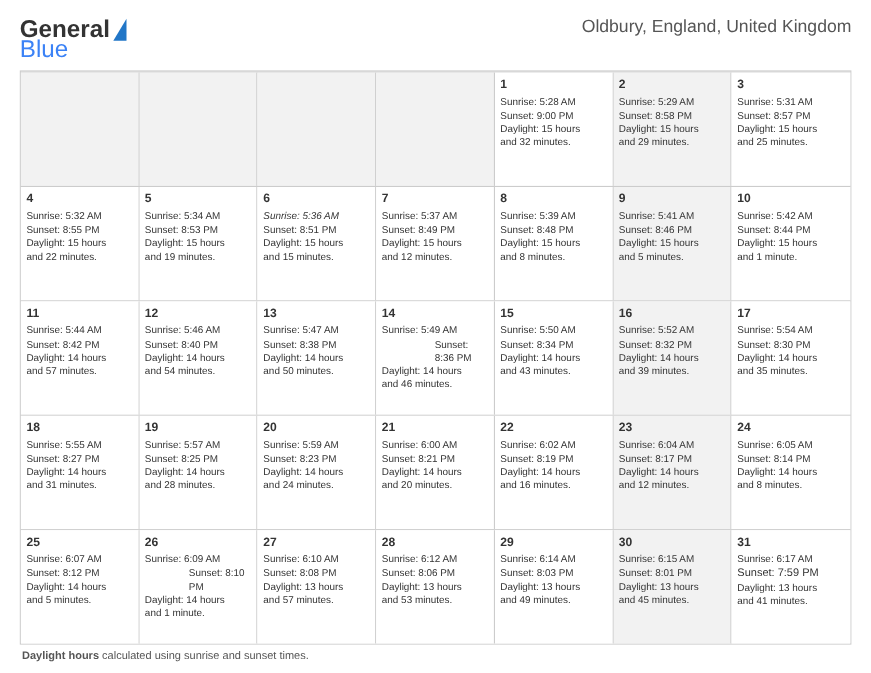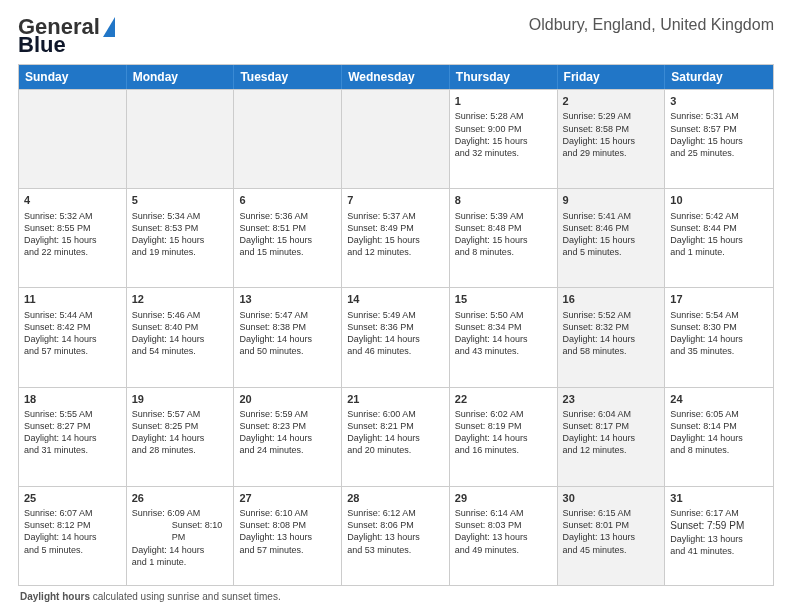--- a/index.html
+++ b/index.html
@@ -108,37 +108,28 @@
 </head>
 <body>
 
 <div class="page">
   <div class="header">
     <div class="logo">
       <div class="logo-row">
         <span style="font-size:22px;font-weight:bold;color:#333;">General</span>
         <span style="display:inline-block;width:0;height:0;border-left:12px solid transparent;border-bottom:20px solid #2176c7;margin-left:3px;vertical-align:middle;"></span>
       </div>
-      <span style="font-size:22px;font-weight:bold;color:#0f172a;margin-top:-4px;">Blue</span>
+      <span style="font-size:22px;font-weight:normal;color:#3b82f6;margin-top:-4px;">Blue</span>
     </div>
     <div class="title-block">
       <h2>Oldbury, England, United Kingdom</h2>
     </div>
   </div>
 
   <div class="calendar">
-    <div class="cal-header-row">
-    <div class="cal-header-cell">Sunday</div>
-        <div class="cal-header-cell">Monday</div>
-        <div class="cal-header-cell">Tuesday</div>
-        <div class="cal-header-cell">Wednesday</div>
-        <div class="cal-header-cell">Thursday</div>
-        <div class="cal-header-cell">Friday</div>
-        <div class="cal-header-cell">Saturday</div>
-      </div>
     <div class="cal-body">
     <div class="cal-row">
           <div class="cal-cell empty shaded"></div>
           <div class="cal-cell empty shaded"></div>
           <div class="cal-cell empty shaded"></div>
           <div class="cal-cell empty shaded"></div>
           <div class="cal-cell">
             <span class="day-num">1</span>
             <span style="display: block; font-size: 9px; line-height: 1.35;">Sunrise: 5:28 AM</span>
             <span style="display: block; font-size: 9px; line-height: 1.35;">Sunset: 9:00 PM</span>
@@ -170,21 +161,21 @@
           </div>
           <div class="cal-cell">
             <span class="day-num">5</span>
             <span style="display: block; font-size: 9px; line-height: 1.35;">Sunrise: 5:34 AM</span>
             <span style="display: block; font-size: 9px; line-height: 1.35;">Sunset: 8:53 PM</span>
             <span style="display: block; font-size: 9px; line-height: 1.35;">Daylight: 15 hours</span>
             <span style="display: block; font-size: 9px; line-height: 1.35;">and 19 minutes.</span>
           </div>
           <div class="cal-cell">
             <span class="day-num">6</span>
-            <span style="display: block; font-size: 9px; line-height: 1.35;">Sunrise: 5:36 AM</span>
+            <span style="display: block; font-size: 9px; line-height: 1.35; font-style: italic;">Sunrise: 5:36 AM</span>
             <span style="display: block; font-size: 9px; line-height: 1.35;">Sunset: 8:51 PM</span>
             <span style="display: block; font-size: 9px; line-height: 1.35;">Daylight: 15 hours</span>
             <span style="display: block; font-size: 9px; line-height: 1.35;">and 15 minutes.</span>
           </div>
           <div class="cal-cell">
             <span class="day-num">7</span>
             <span style="display: block; font-size: 9px; line-height: 1.35;">Sunrise: 5:37 AM</span>
             <span style="display: block; font-size: 9px; line-height: 1.35;">Sunset: 8:49 PM</span>
             <span style="display: block; font-size: 9px; line-height: 1.35;">Daylight: 15 hours</span>
             <span style="display: block; font-size: 9px; line-height: 1.35;">and 12 minutes.</span>
@@ -229,37 +220,37 @@
           <div class="cal-cell">
             <span class="day-num">13</span>
             <span style="display: block; font-size: 9px; line-height: 1.35;">Sunrise: 5:47 AM</span>
             <span style="display: block; font-size: 9px; line-height: 1.35;">Sunset: 8:38 PM</span>
             <span style="display: block; font-size: 9px; line-height: 1.35;">Daylight: 14 hours</span>
             <span style="display: block; font-size: 9px; line-height: 1.35;">and 50 minutes.</span>
           </div>
           <div class="cal-cell">
             <span class="day-num">14</span>
             <span style="display: block; font-size: 9px; line-height: 1.35;">Sunrise: 5:49 AM</span>
-            <span style="display: block; font-size: 9px; line-height: 1.35;">Sunset: 8:36 PM</span>
+            <span style="display: block; font-size: 9px; line-height: 1.35; margin-left: 48px;">Sunset: 8:36 PM</span>
             <span style="display: block; font-size: 9px; line-height: 1.35;">Daylight: 14 hours</span>
             <span style="display: block; font-size: 9px; line-height: 1.35;">and 46 minutes.</span>
           </div>
           <div class="cal-cell">
             <span class="day-num">15</span>
             <span style="display: block; font-size: 9px; line-height: 1.35;">Sunrise: 5:50 AM</span>
             <span style="display: block; font-size: 9px; line-height: 1.35;">Sunset: 8:34 PM</span>
             <span style="display: block; font-size: 9px; line-height: 1.35;">Daylight: 14 hours</span>
             <span style="display: block; font-size: 9px; line-height: 1.35;">and 43 minutes.</span>
           </div>
           <div class="cal-cell shaded">
             <span class="day-num">16</span>
             <span style="display: block; font-size: 9px; line-height: 1.35;">Sunrise: 5:52 AM</span>
             <span style="display: block; font-size: 9px; line-height: 1.35;">Sunset: 8:32 PM</span>
             <span style="display: block; font-size: 9px; line-height: 1.35;">Daylight: 14 hours</span>
-            <span style="display: block; font-size: 9px; line-height: 1.35;">and 58 minutes.</span>
+            <span style="display: block; font-size: 9px; line-height: 1.35;">and 39 minutes.</span>
           </div>
           <div class="cal-cell">
             <span class="day-num">17</span>
             <span style="display: block; font-size: 9px; line-height: 1.35;">Sunrise: 5:54 AM</span>
             <span style="display: block; font-size: 9px; line-height: 1.35;">Sunset: 8:30 PM</span>
             <span style="display: block; font-size: 9px; line-height: 1.35;">Daylight: 14 hours</span>
             <span style="display: block; font-size: 9px; line-height: 1.35;">and 35 minutes.</span>
           </div>
         </div>
         <div class="cal-row">

